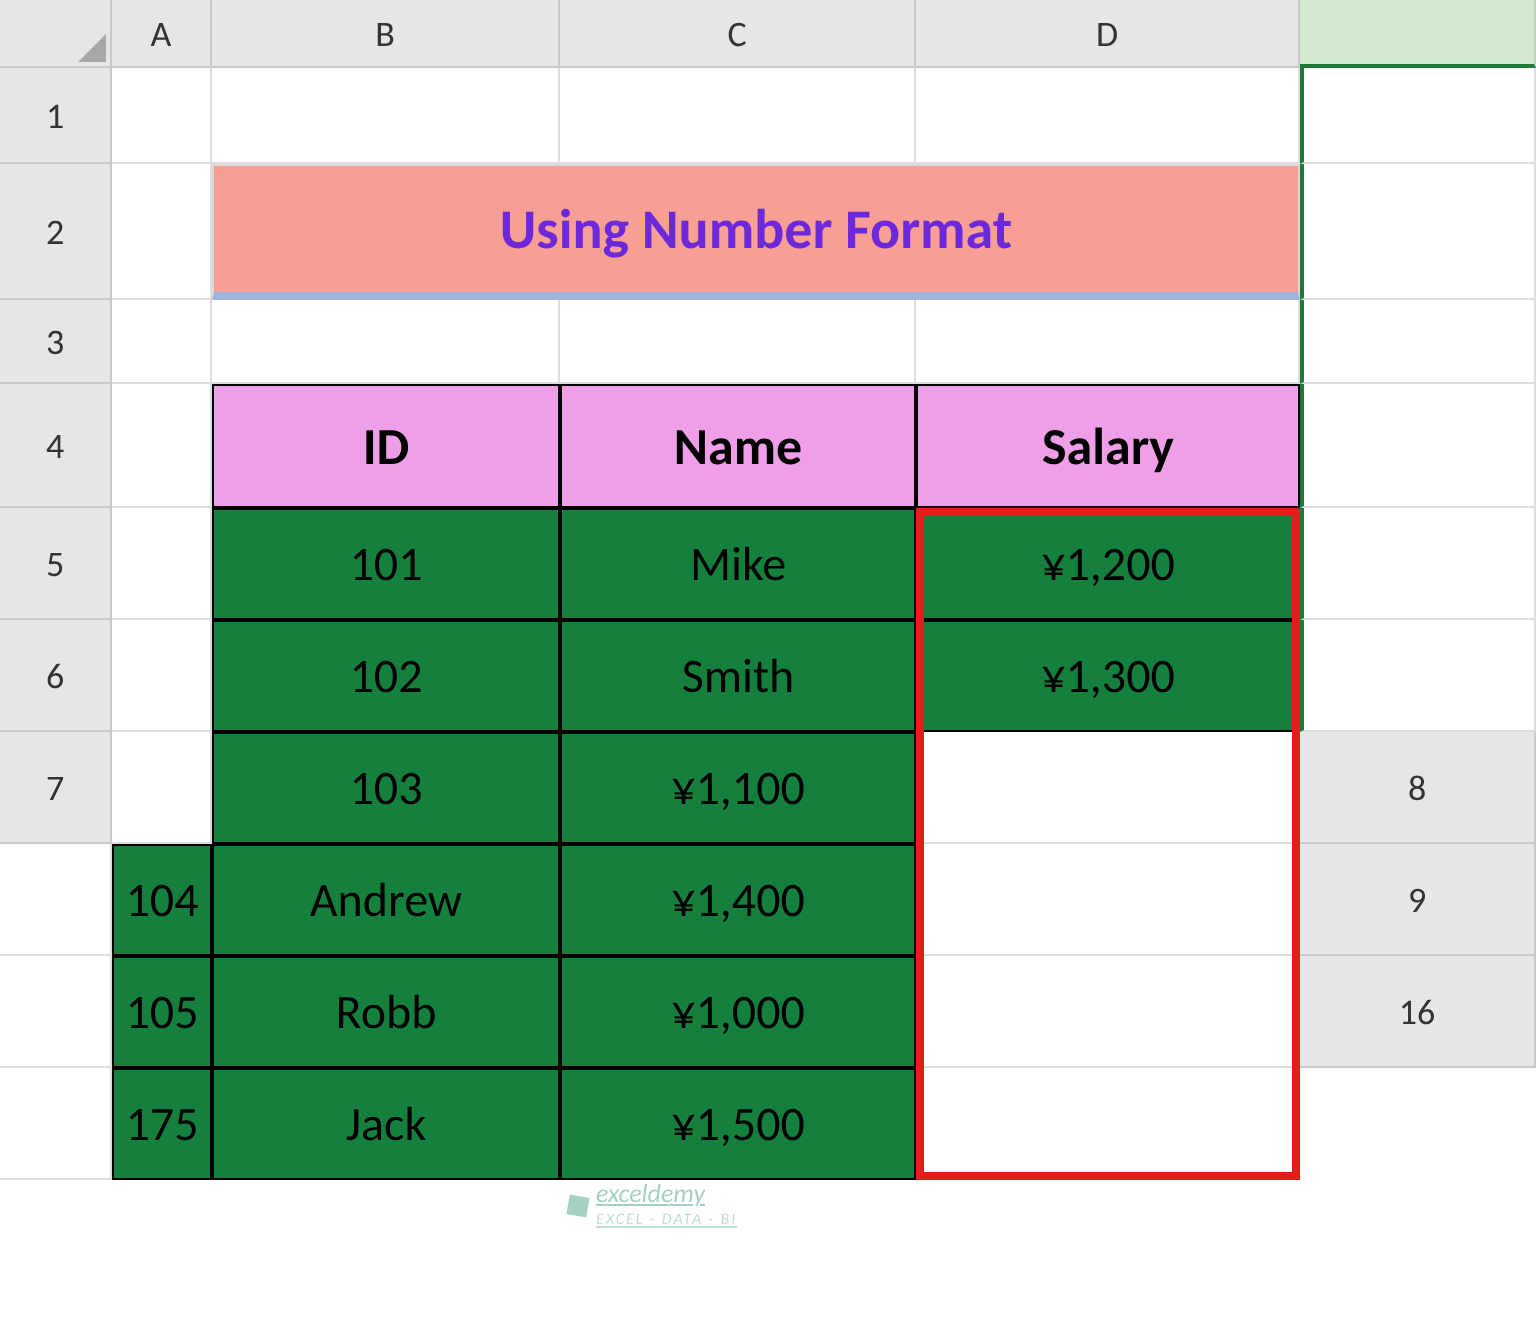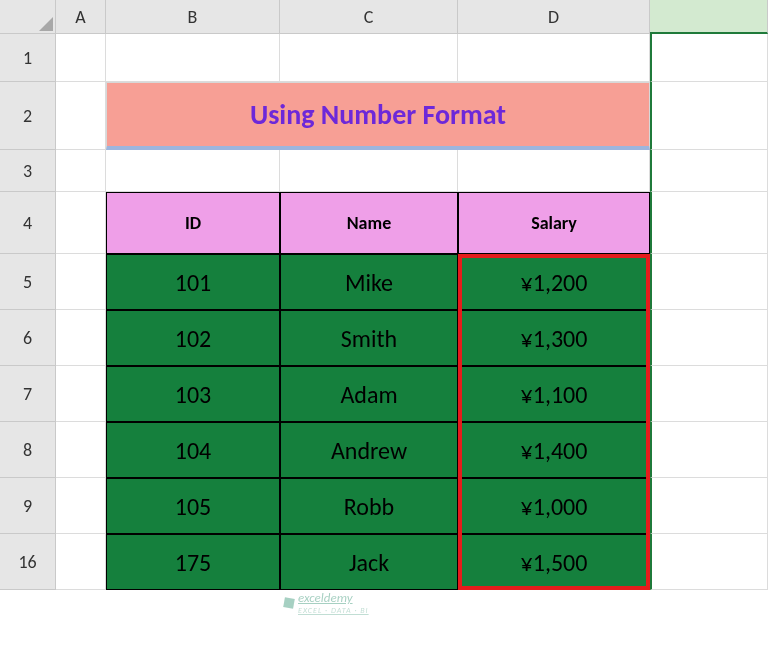--- a/index.html
+++ b/index.html
@@ -72,21 +72,21 @@
     color: #6d28d9;
     display:flex; align-items:center; justify-content:center;
   }
 
   
   .tbl-head {
     background: #ef9fe8;
     border: 1px solid #000;
     text-align:center;
     font-weight: bold;
-    font-size: 18px;
+    font-size: 26px;
     display:flex; align-items:center; justify-content:center;
   }
   .tbl-cell {
     border: 1px solid #000;
     text-align:center;
     font-size: 24px;
     background:#15803d;
     display:flex; align-items:center; justify-content:center;
   }
 
@@ -161,21 +161,20 @@
   <div class="rowhead">6</div>
   <div class="cell"></div>
   <div class="tbl-cell">102</div>
   <div class="tbl-cell">Smith</div>
   <div class="tbl-cell">¥1,300</div>
   <div class="cell" style="border-left:2px solid #1f7a3a;"></div>
 
   <div class="rowhead">7</div>
   <div class="cell"></div>
   <div class="tbl-cell">103</div>
-  <div class="tbl-cell">Adam</div>
   <div class="tbl-cell">¥1,100</div>
   <div class="cell" style="border-left:2px solid #1f7a3a;"></div>
 
   <div class="rowhead">8</div>
   <div class="cell"></div>
   <div class="tbl-cell">104</div>
   <div class="tbl-cell">Andrew</div>
   <div class="tbl-cell">¥1,400</div>
   <div class="cell" style="border-left:2px solid #1f7a3a;"></div>
 

